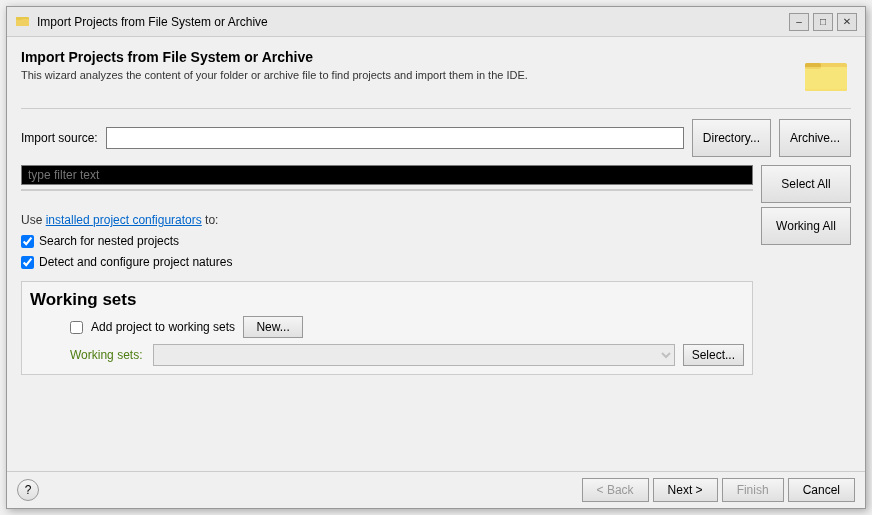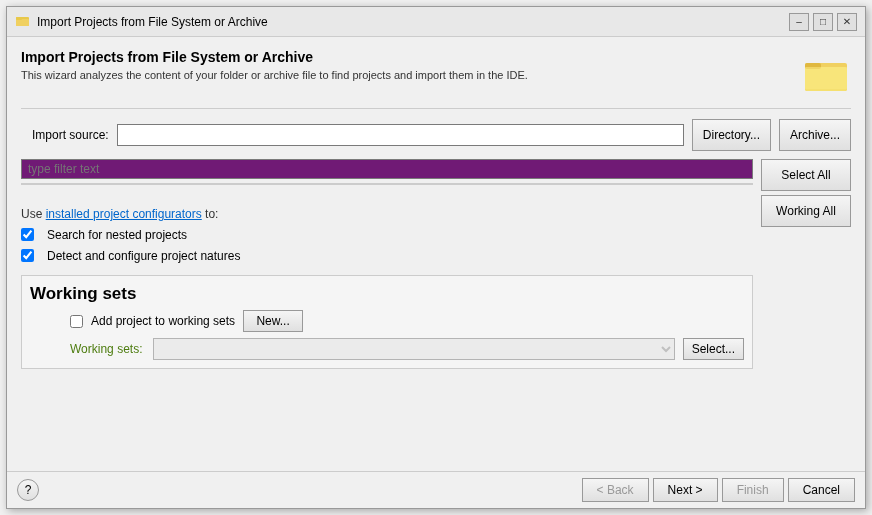--- a/index.html
+++ b/index.html
@@ -84,37 +84,36 @@
     .header-desc {
       font-size: 11px;
       color: #333;
     }
 
     .import-source-row {
       display: flex;
       align-items: center;
       gap: 8px;
       margin-bottom: 8px;
-      margin-left: 11px;
     }
     .import-source-label {
       font-size: 12px;
       white-space: nowrap;
     }
     .import-source-input {
       flex: 1;
       height: 22px;
       border: 1px solid #7a7a7a;
       background: white;
       padding: 2px 4px;
       font-size: 12px;
       outline: none;
     }
     .btn {
-      height: 32px;
+      height: 38px;
       padding: 0 10px;
       border: 1px solid #999;
       background: linear-gradient(to bottom, #f5f5f5, #e0e0e0);
       cursor: pointer;
       font-size: 12px;
       color: #000;
       white-space: nowrap;
       min-width: 70px;
     }
     .btn:disabled {
@@ -134,21 +133,21 @@
       flex: 1;
       display: flex;
       flex-direction: column;
       gap: 4px;
       min-width: 0;
     }
 
     .filter-input {
       height: 22px;
       border: 1px solid #7a7a7a;
-      background: #701a75;
+      background: #000000;
       padding: 2px 6px;
       font-size: 12px;
       color: #999;
       width: 100%;
       outline: none;
     }
 
     .folder-table {
       border: 1px solid #ccc;
       background: white;
@@ -169,22 +168,22 @@
       margin-top: 18px;
     }
     .use-installed-row a {
       color: #0066cc;
       text-decoration: underline;
       cursor: pointer;
     }
 
     .checkbox-row {
       display: flex;
-      align-items: flex-start;
-      gap: 13px;
+      align-items: flex-end;
+      gap: 5px;
       margin-top: 3px;
     }
     .checkbox-row input[type="checkbox"] {
       width: 13px;
       height: 13px;
       cursor: pointer;
     }
     .checkbox-label {
       font-size: 12px;
       color: #000;

